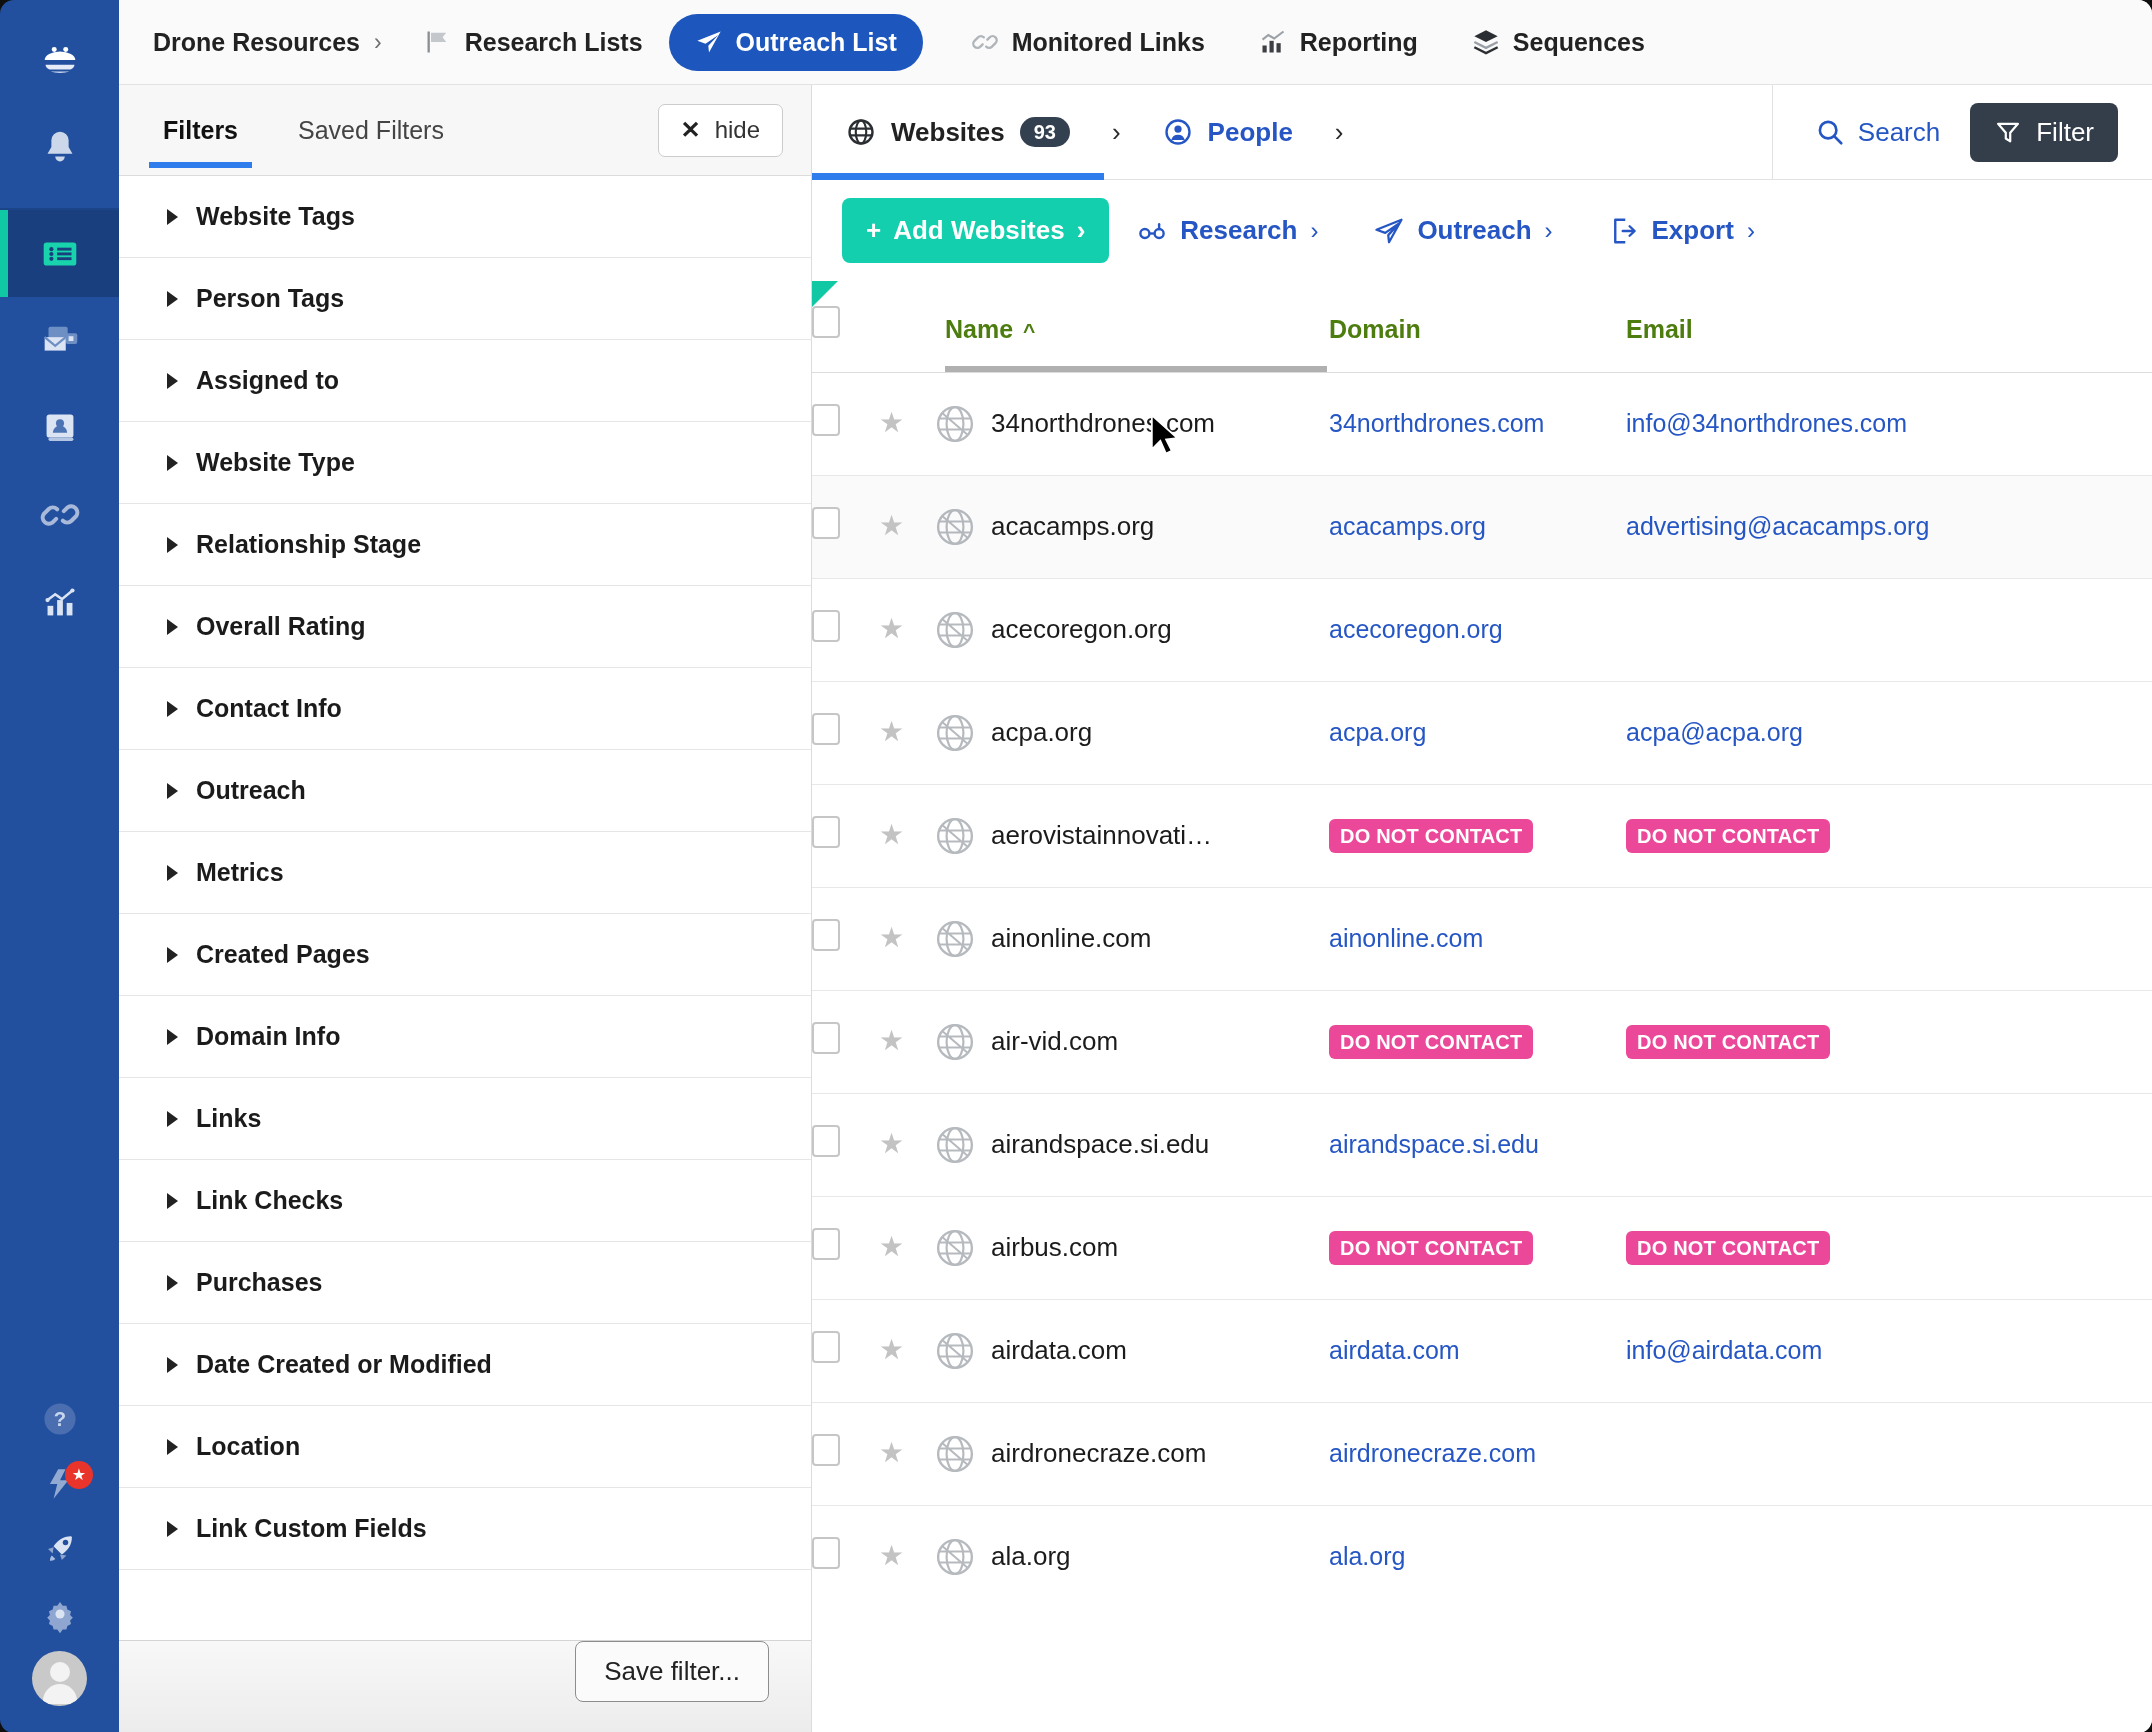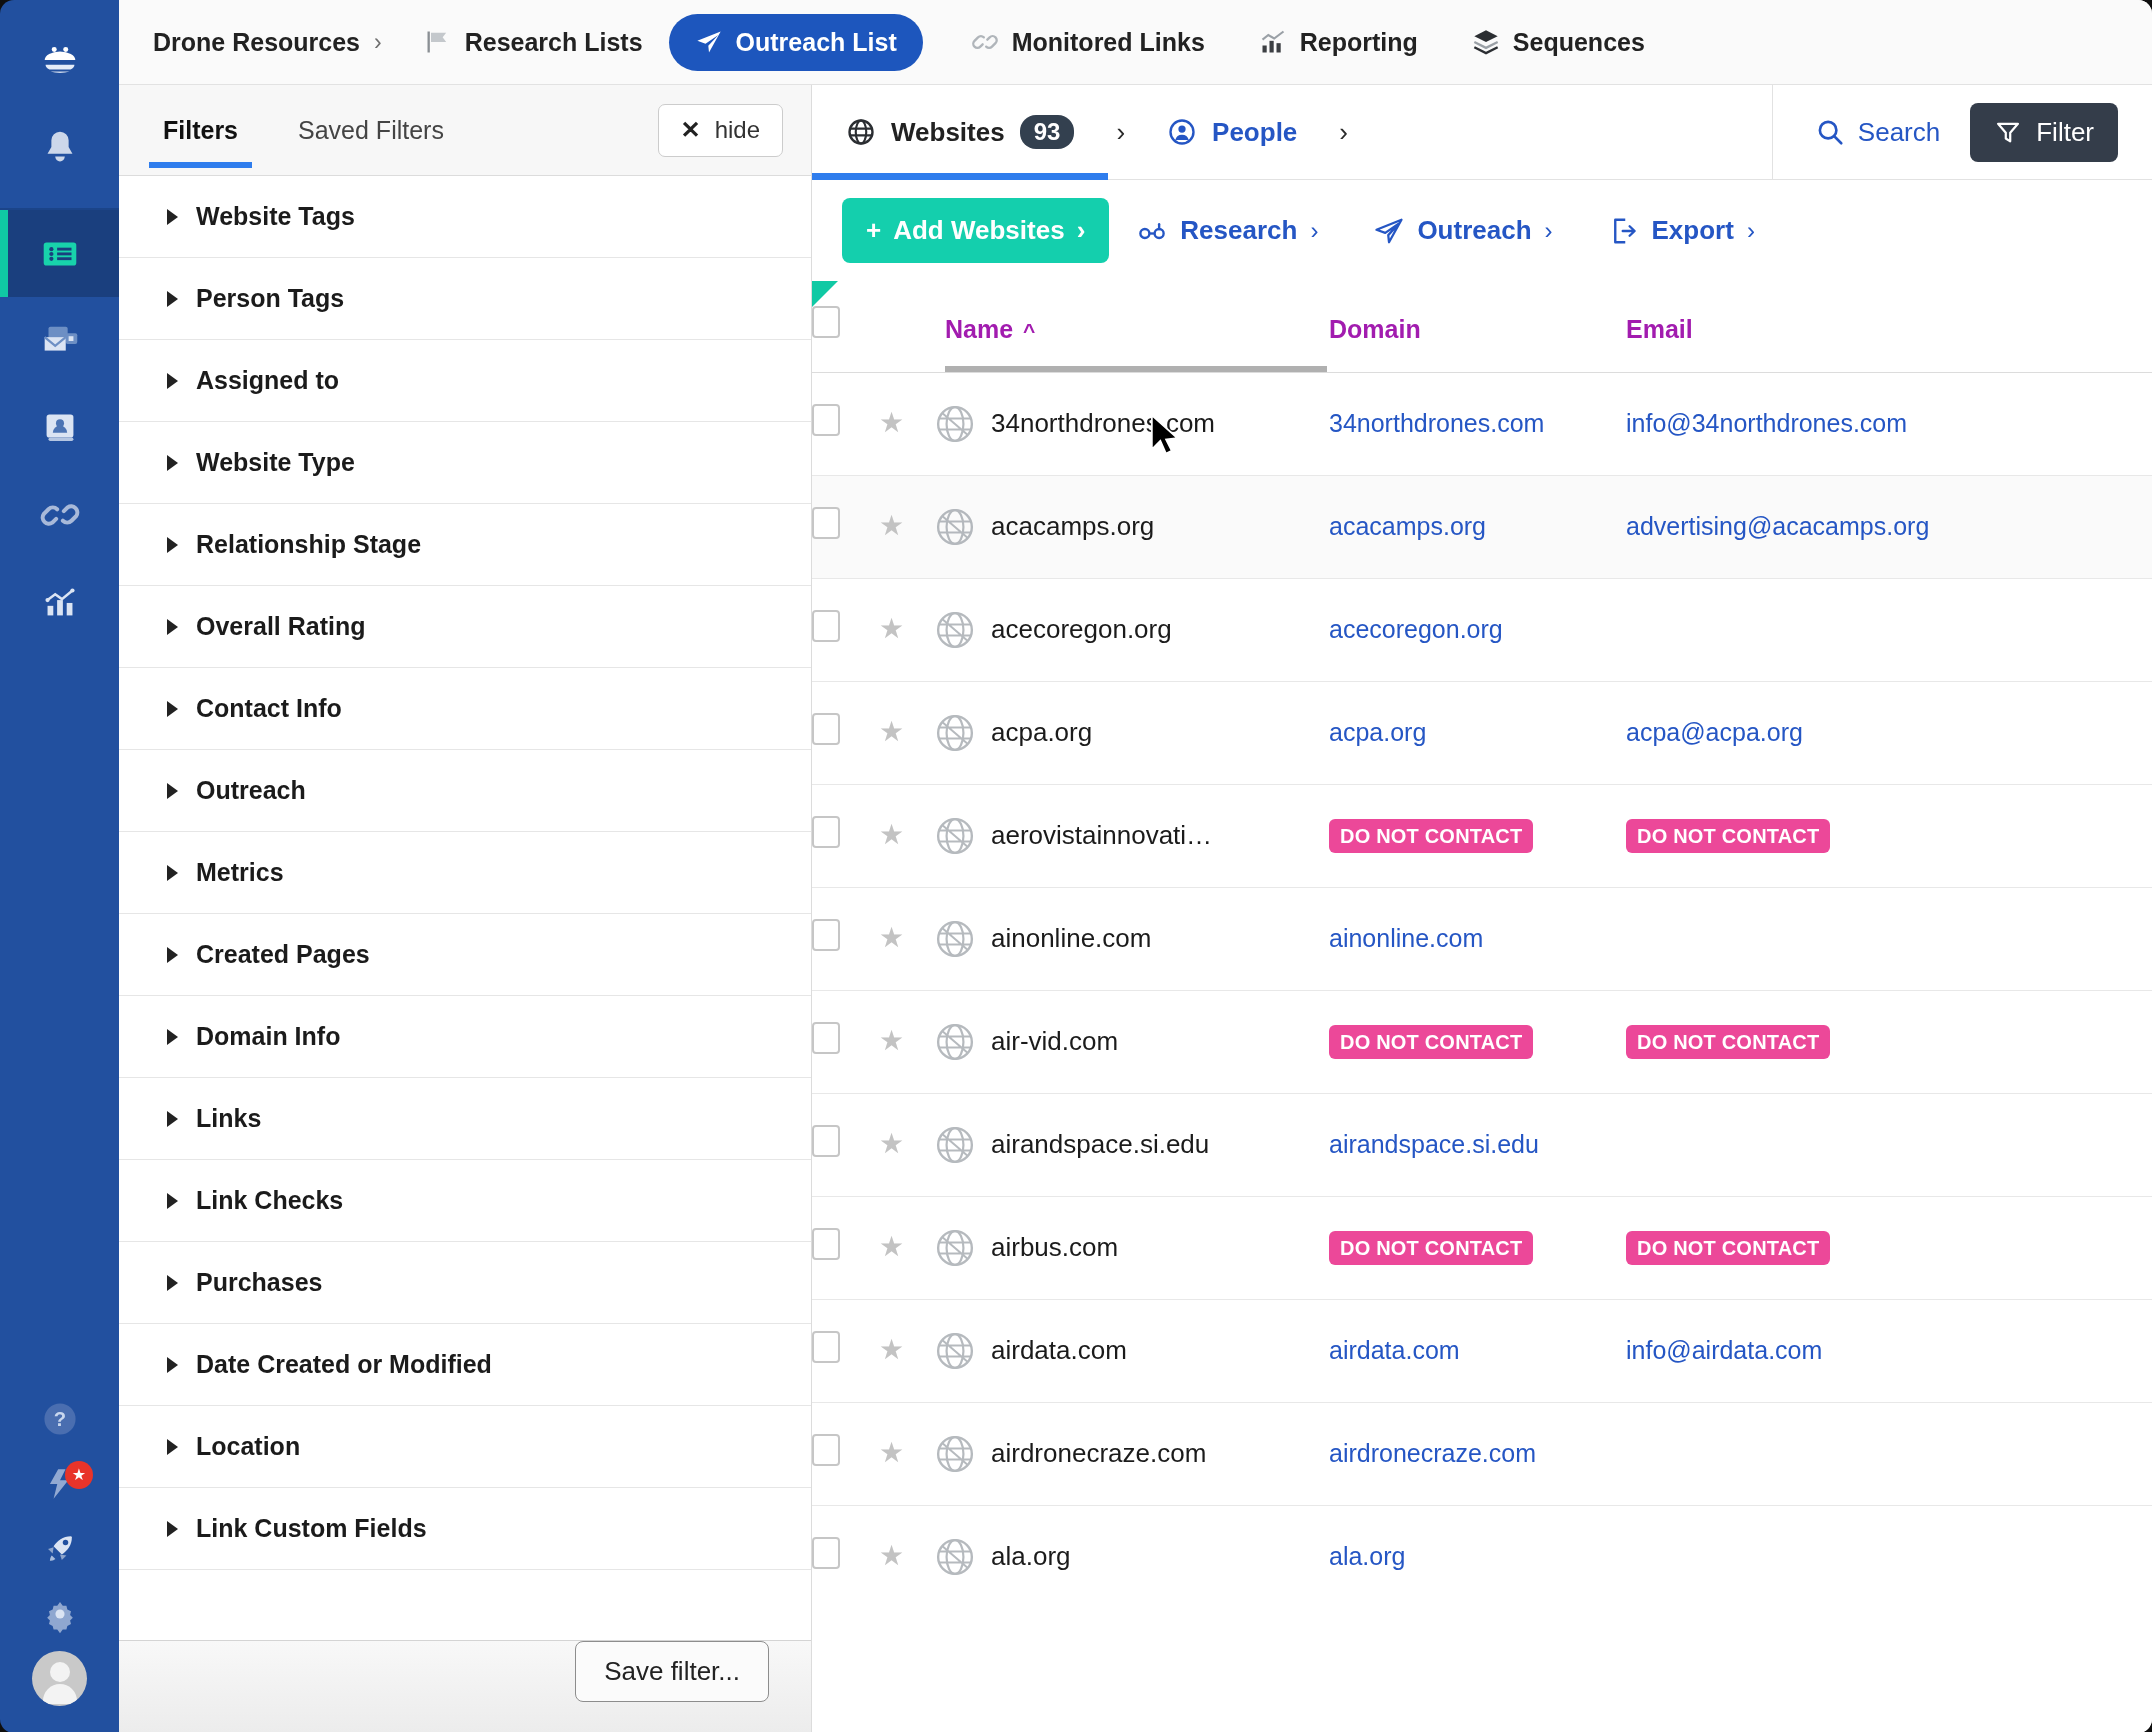--- a/index.html
+++ b/index.html
@@ -192,21 +192,21 @@
     color: #222; position: relative;
   }
   .etab.active::after {
     content:""; position:absolute; left: 0; right: 0; bottom: -1px;
     height: 7px; background: #2f7ded;
   }
   .etab.link { color: #2556c4; font-weight: bold; }
   .etab.link svg { fill: #2556c4; }
   .count-pill {
     background: #33404f; color: #fff; border-radius: 16px;
-    font-size: 24px; font-weight: bold; padding: 5px 14px;
+    font-size: 20px; font-weight: bold; padding: 5px 14px;
     line-height: 1;
   }
   .tabchev { font-size: 26px; color: #2b2b2b; padding: 0 8px; display:flex; align-items:center; }
   .tabs-right {
     margin-left: auto; display: flex; align-items: center; gap: 0;
     border-left: 1px solid #e2e2e2; padding: 0 20px 0 0;
   }
   .search-btn {
     display: flex; align-items: center; gap: 13px;
     color: #2556c4; font-size: 26px; padding: 0 30px 0 42px;
@@ -241,21 +241,21 @@
   .tablewrap { flex: 1; min-height: 0; overflow: hidden; position: relative; background:#fff; }
   table { border-collapse: collapse; width: 100%; table-layout: fixed; }
   col.c-chk { width: 67px; }
   col.c-star { width: 54px; }
   col.c-name { width: 396px; }
   col.c-dom  { width: 297px; }
   col.c-mail { width: 535px; }
   col.c-rest { width: auto; }
 
   thead th {
-    text-align: left; font-size: 25px; font-weight: bold; color: #a21caf;
+    text-align: left; font-size: 25px; font-weight: bold; color: #4d7c0f;
     padding: 0 0 28px 0; vertical-align: bottom;
     background: #fff; position: relative;
   }
   thead th.h-name { padding-left: 12px; }
   thead tr { height: 91px; }
   .sortcaret { font-size: 21px; margin-left: 10px; display:inline-block; }
   .col-resize {
     position: absolute; left: 12px; right: 2px; bottom: 0; height: 6px;
     background: #b0b0b0;
   }

